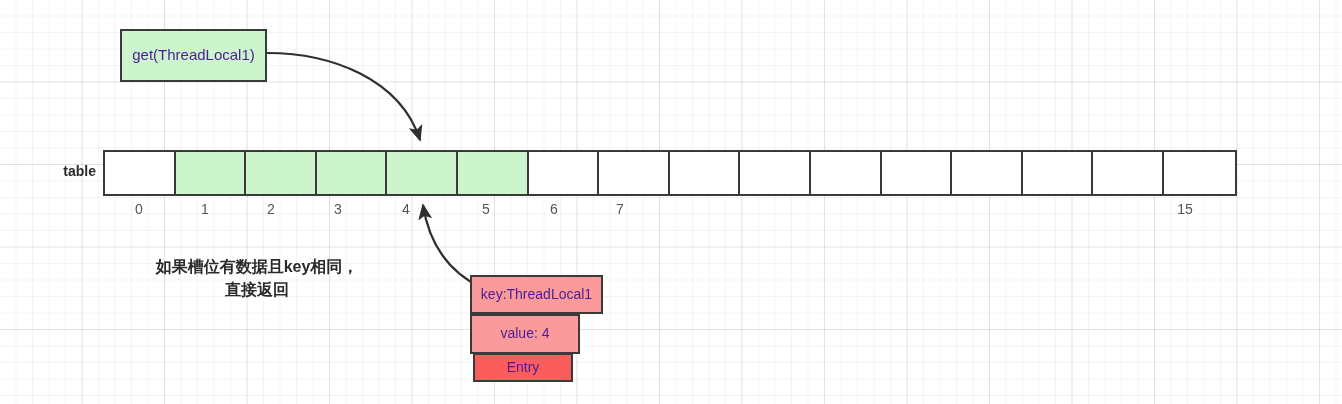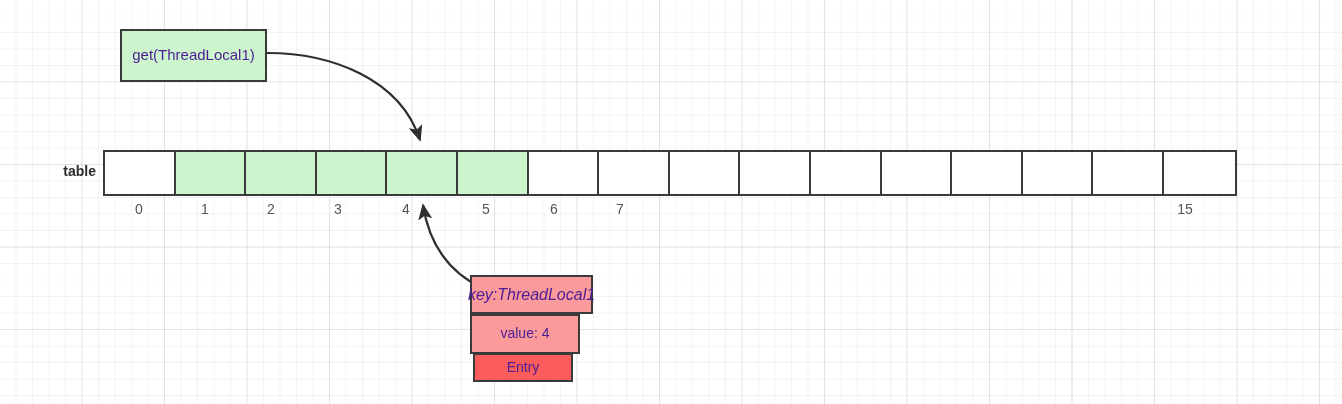--- a/index.html
+++ b/index.html
@@ -111,25 +111,24 @@
     font-weight: bold;
     color: #2b2b2b;
     line-height: 1.45;
   }
   #note .note-line { display: block; }
 
   
   #entry-key {
     left: 470px;
     top: 275px;
-    width: 123px;
+    width: 133px;
     height: 39px;
     background: #fa9a9a;
-    font-size: 16px;
-    font-style: italic;
+    font-size: 14px;
   }
   #entry-value {
     left: 470px;
     top: 314px;
     width: 110px;
     height: 40px;
     background: #fa9a9a;
     font-size: 14px;
   }
   #entry-label {
@@ -198,20 +197,24 @@
       <div class="idx" style="left: 205px;">1</div>
       <div class="idx" style="left: 271px;">2</div>
       <div class="idx" style="left: 338px;">3</div>
       <div class="idx" style="left: 406px;">4</div>
       <div class="idx" style="left: 486px;">5</div>
       <div class="idx" style="left: 554px;">6</div>
       <div class="idx" style="left: 620px;">7</div>
       <div class="idx" style="left: 1185px;">15</div>
     </div>
 
+  <div id="note">
+    <span class="note-line">如果槽位有数据且key相同，</span>
+    <span class="note-line">直接返回</span>
+  </div>
 
   <div class="box" id="entry-key">
     <span>key:ThreadLocal1</span>
   </div>
   <div class="box" id="entry-value">
     <span>value: 4</span>
   </div>
   <div class="box" id="entry-label">
     <span>Entry</span>
   </div>

